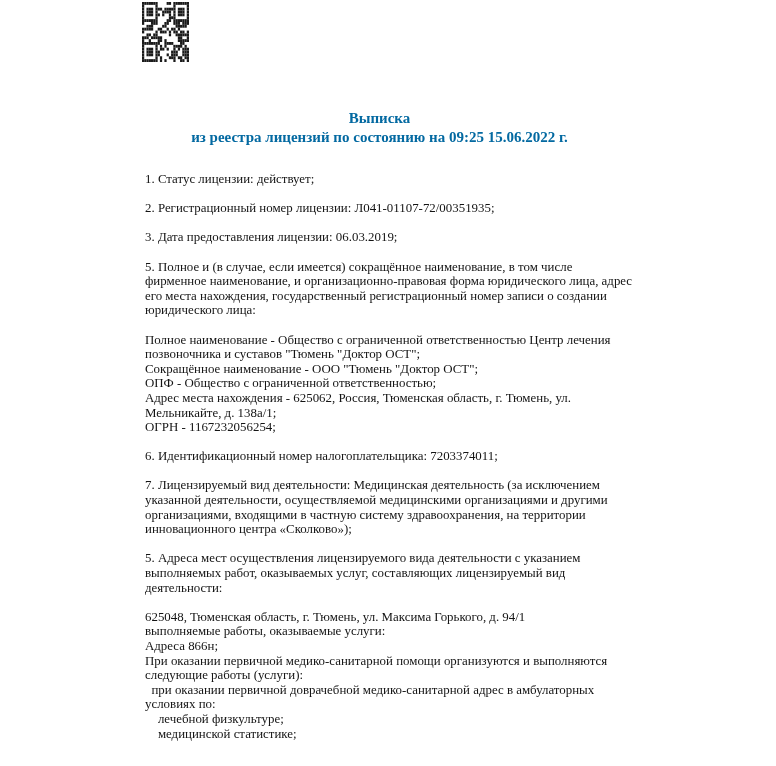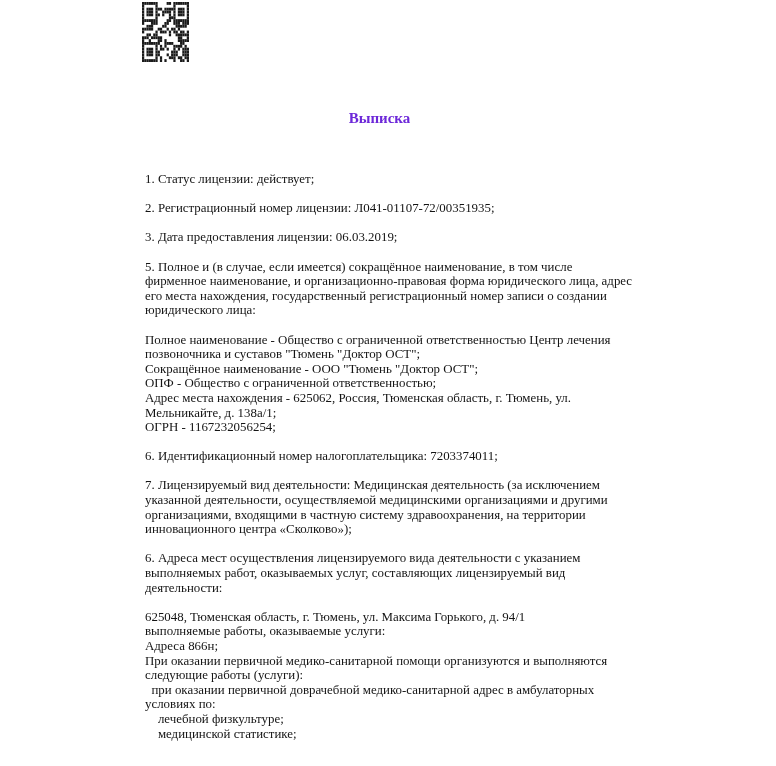--- a/index.html
+++ b/index.html
@@ -30,21 +30,21 @@
   }
   .title-block {
     position: absolute;
     top: 109px;
     left: 0;
     width: 759px;
     text-align: center;
     font-weight: 700;
     font-size: 15px;
     line-height: 18.5px;
-    color: #6d28d9;
+    color: #0369a1;
   }
   .doc-body {
     position: absolute;
     top: 172px;
     left: 145px;
     width: 492px;
     font-size: 12.9px;
     line-height: 14.6px;
   }
   .block {
@@ -304,20 +304,21 @@
         <rect x="10" y="20" width="1" height="1"></rect>
         <rect x="14" y="20" width="1" height="1"></rect>
         <rect x="17" y="20" width="1" height="1"></rect>
         <rect x="18" y="20" width="1" height="1"></rect>
         <rect x="20" y="20" width="1" height="1"></rect>
       </svg>
   </div>
 
   <div class="title-block">
     <div class="title-line">Выписка</div>
+    <div class="title-line">из реестра лицензий по состоянию на 09:25 15.06.2022 г.</div>
   </div>
 
   <div class="doc-body" id="doc-body">
       <div class="block">
         <div class="line">1. Статус лицензии: действует;</div>
       </div>
       <div class="block">
         <div class="line">2. Регистрационный номер лицензии: Л041-01107-72/00351935;</div>
       </div>
       <div class="block">
@@ -333,21 +334,21 @@
         <div class="line">Адрес места нахождения - 625062, Россия, Тюменская область, г. Тюмень, ул. Мельникайте, д. 138а/1;</div>
         <div class="line">ОГРН - 1167232056254;</div>
       </div>
       <div class="block">
         <div class="line">6. Идентификационный номер налогоплательщика: 7203374011;</div>
       </div>
       <div class="block">
         <div class="line">7. Лицензируемый вид деятельности: Медицинская деятельность (за исключением указанной деятельности, осуществляемой медицинскими организациями и другими организациями, входящими в частную систему здравоохранения, на территории инновационного центра «Сколково»);</div>
       </div>
       <div class="block">
-        <div class="line">6. Адреса мест осуществления лицензируемого вида деятельности с указанием выполняемых работ, оказываемых услуг, составляющих лицензируемый вид деятельности:</div>
+        <div class="line">5. Адреса мест осуществления лицензируемого вида деятельности с указанием выполняемых работ, оказываемых услуг, составляющих лицензируемый вид деятельности:</div>
       </div>
       <div class="block">
         <div class="line">625048, Тюменская область, г. Тюмень, ул. Максима Горького, д. 94/1</div>
         <div class="line">выполняемые работы, оказываемые услуги:</div>
         <div class="line">Адреса 866н;</div>
         <div class="line">При оказании первичной медико-санитарной помощи организуются и выполняются следующие работы (услуги):</div>
         <div class="line">  при оказании первичной доврачебной медико-санитарной адрес в амбулаторных условиях по:</div>
         <div class="line">    лечебной физкультуре;</div>
         <div class="line">    медицинской статистике;</div>
       </div>

